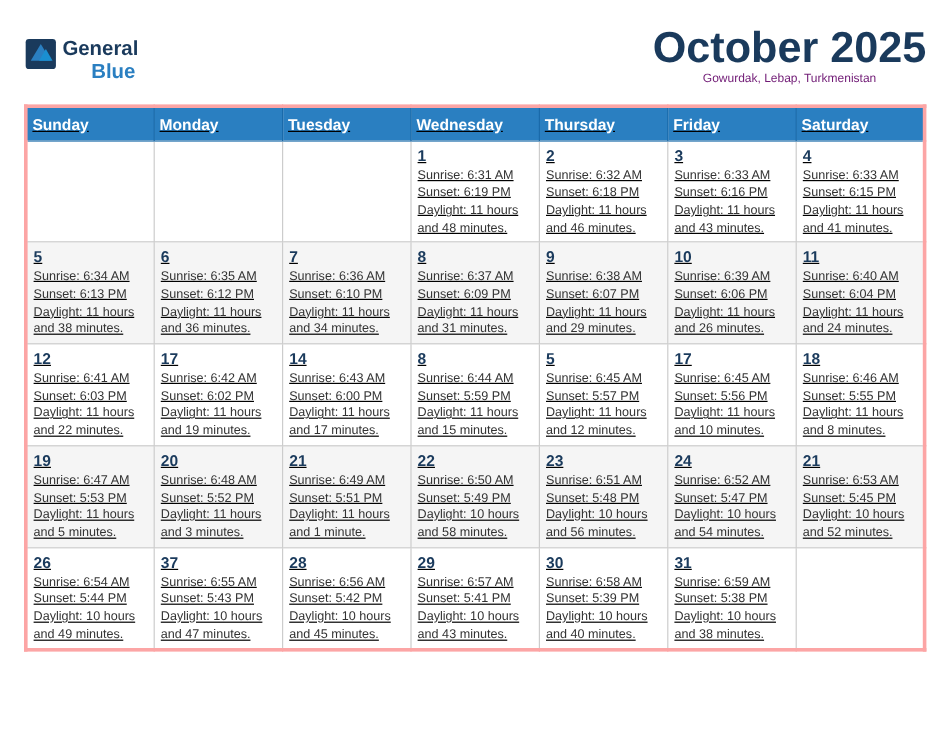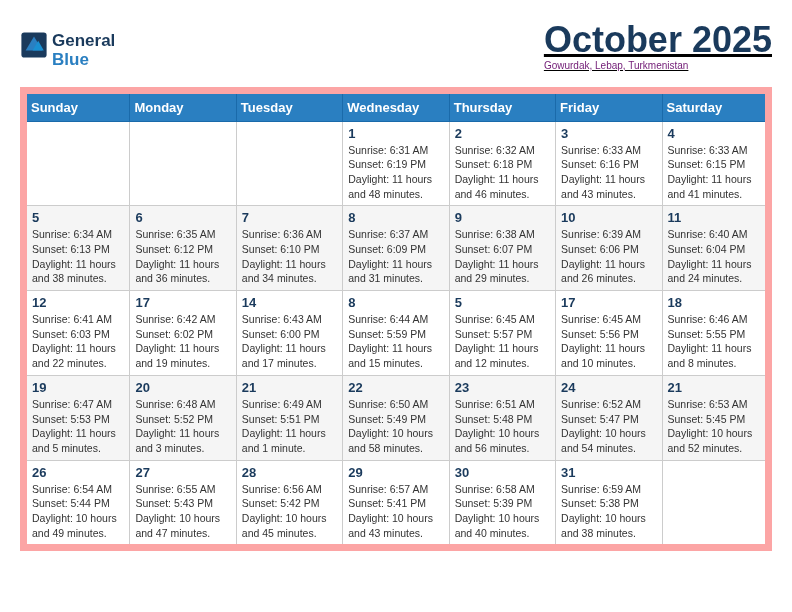--- a/index.html
+++ b/index.html
@@ -19,37 +19,37 @@
     .logo {
       display: flex;
       align-items: center;
     }
     .logo-icon {
       width: 28px;
       height: 28px;
       margin-right: 4px;
     }
     .title-block {
-      text-align: left;
-      text-decoration: underline;
+      text-align: center;
     }
     .month-title {
       font-size: 36px;
       font-weight: bold;
       color: #1a3a5c;
       line-height: 1.1;
     }
     .location {
       font-size: 10px;
       color: #701a75;
     }
     .calendar {
       width: 100%;
       border-collapse: collapse;
-      border: 7px solid #fca5a5;
+      border: 3px solid #fca5a5;
+      text-decoration: underline;
     }
     .calendar th {
       background: #2a7fc1;
       color: #fff;
       padding: 6px 4px;
       font-size: 13px;
       font-weight: bold;
       text-align: left;
       border: 1px solid #1a6aaa;
     }
@@ -87,21 +87,21 @@
 
 <div class="header">
   <div class="logo">
     <svg class="logo-icon" viewBox="0 0 40 40">
       <rect x="2" y="2" width="36" height="36" rx="4" fill="#1a3a5c"></rect>
       <polygon points="8,28 20,8 32,28" fill="#2a7fc1"></polygon>
       <polygon points="18,28 26,14 34,28" fill="#1a8fd1"></polygon>
     </svg>
     <div>
       <div style="font-size:17px;font-weight:bold;color:#1a3a5c;line-height:1.1;margin-top:12px;">General</div>
-      <div style="font-size:17px;font-weight:bold;color:#2a7fc1;line-height:1.1;">Blue</div>
+      <div style="font-size:17px;font-weight:bold;color:#2a7fc1;line-height:1.1;margin-left:24px;">Blue</div>
     </div>
   </div>
   <div class="title-block">
     <div class="month-title">October 2025</div>
     <div class="location">Gowurdak, Lebap, Turkmenistan</div>
   </div>
 </div>
 
 <table class="calendar">
   <thead>
@@ -226,21 +226,21 @@
           <span class="day-num">21</span>
           <div class="day-info">Sunrise: 6:53 AM<br>Sunset: 5:45 PM<br>Daylight: 10 hours<br>and 52 minutes.</div>
         </td>
       </tr>
       <tr>
         <td>
           <span class="day-num">26</span>
           <div class="day-info">Sunrise: 6:54 AM<br>Sunset: 5:44 PM<br>Daylight: 10 hours<br>and 49 minutes.</div>
         </td>
         <td>
-          <span class="day-num">27</span>
+          <span class="day-num">37</span>
           <div class="day-info">Sunrise: 6:55 AM<br>Sunset: 5:43 PM<br>Daylight: 10 hours<br>and 47 minutes.</div>
         </td>
         <td>
           <span class="day-num">28</span>
           <div class="day-info">Sunrise: 6:56 AM<br>Sunset: 5:42 PM<br>Daylight: 10 hours<br>and 45 minutes.</div>
         </td>
         <td>
           <span class="day-num">29</span>
           <div class="day-info">Sunrise: 6:57 AM<br>Sunset: 5:41 PM<br>Daylight: 10 hours<br>and 43 minutes.</div>
         </td>

